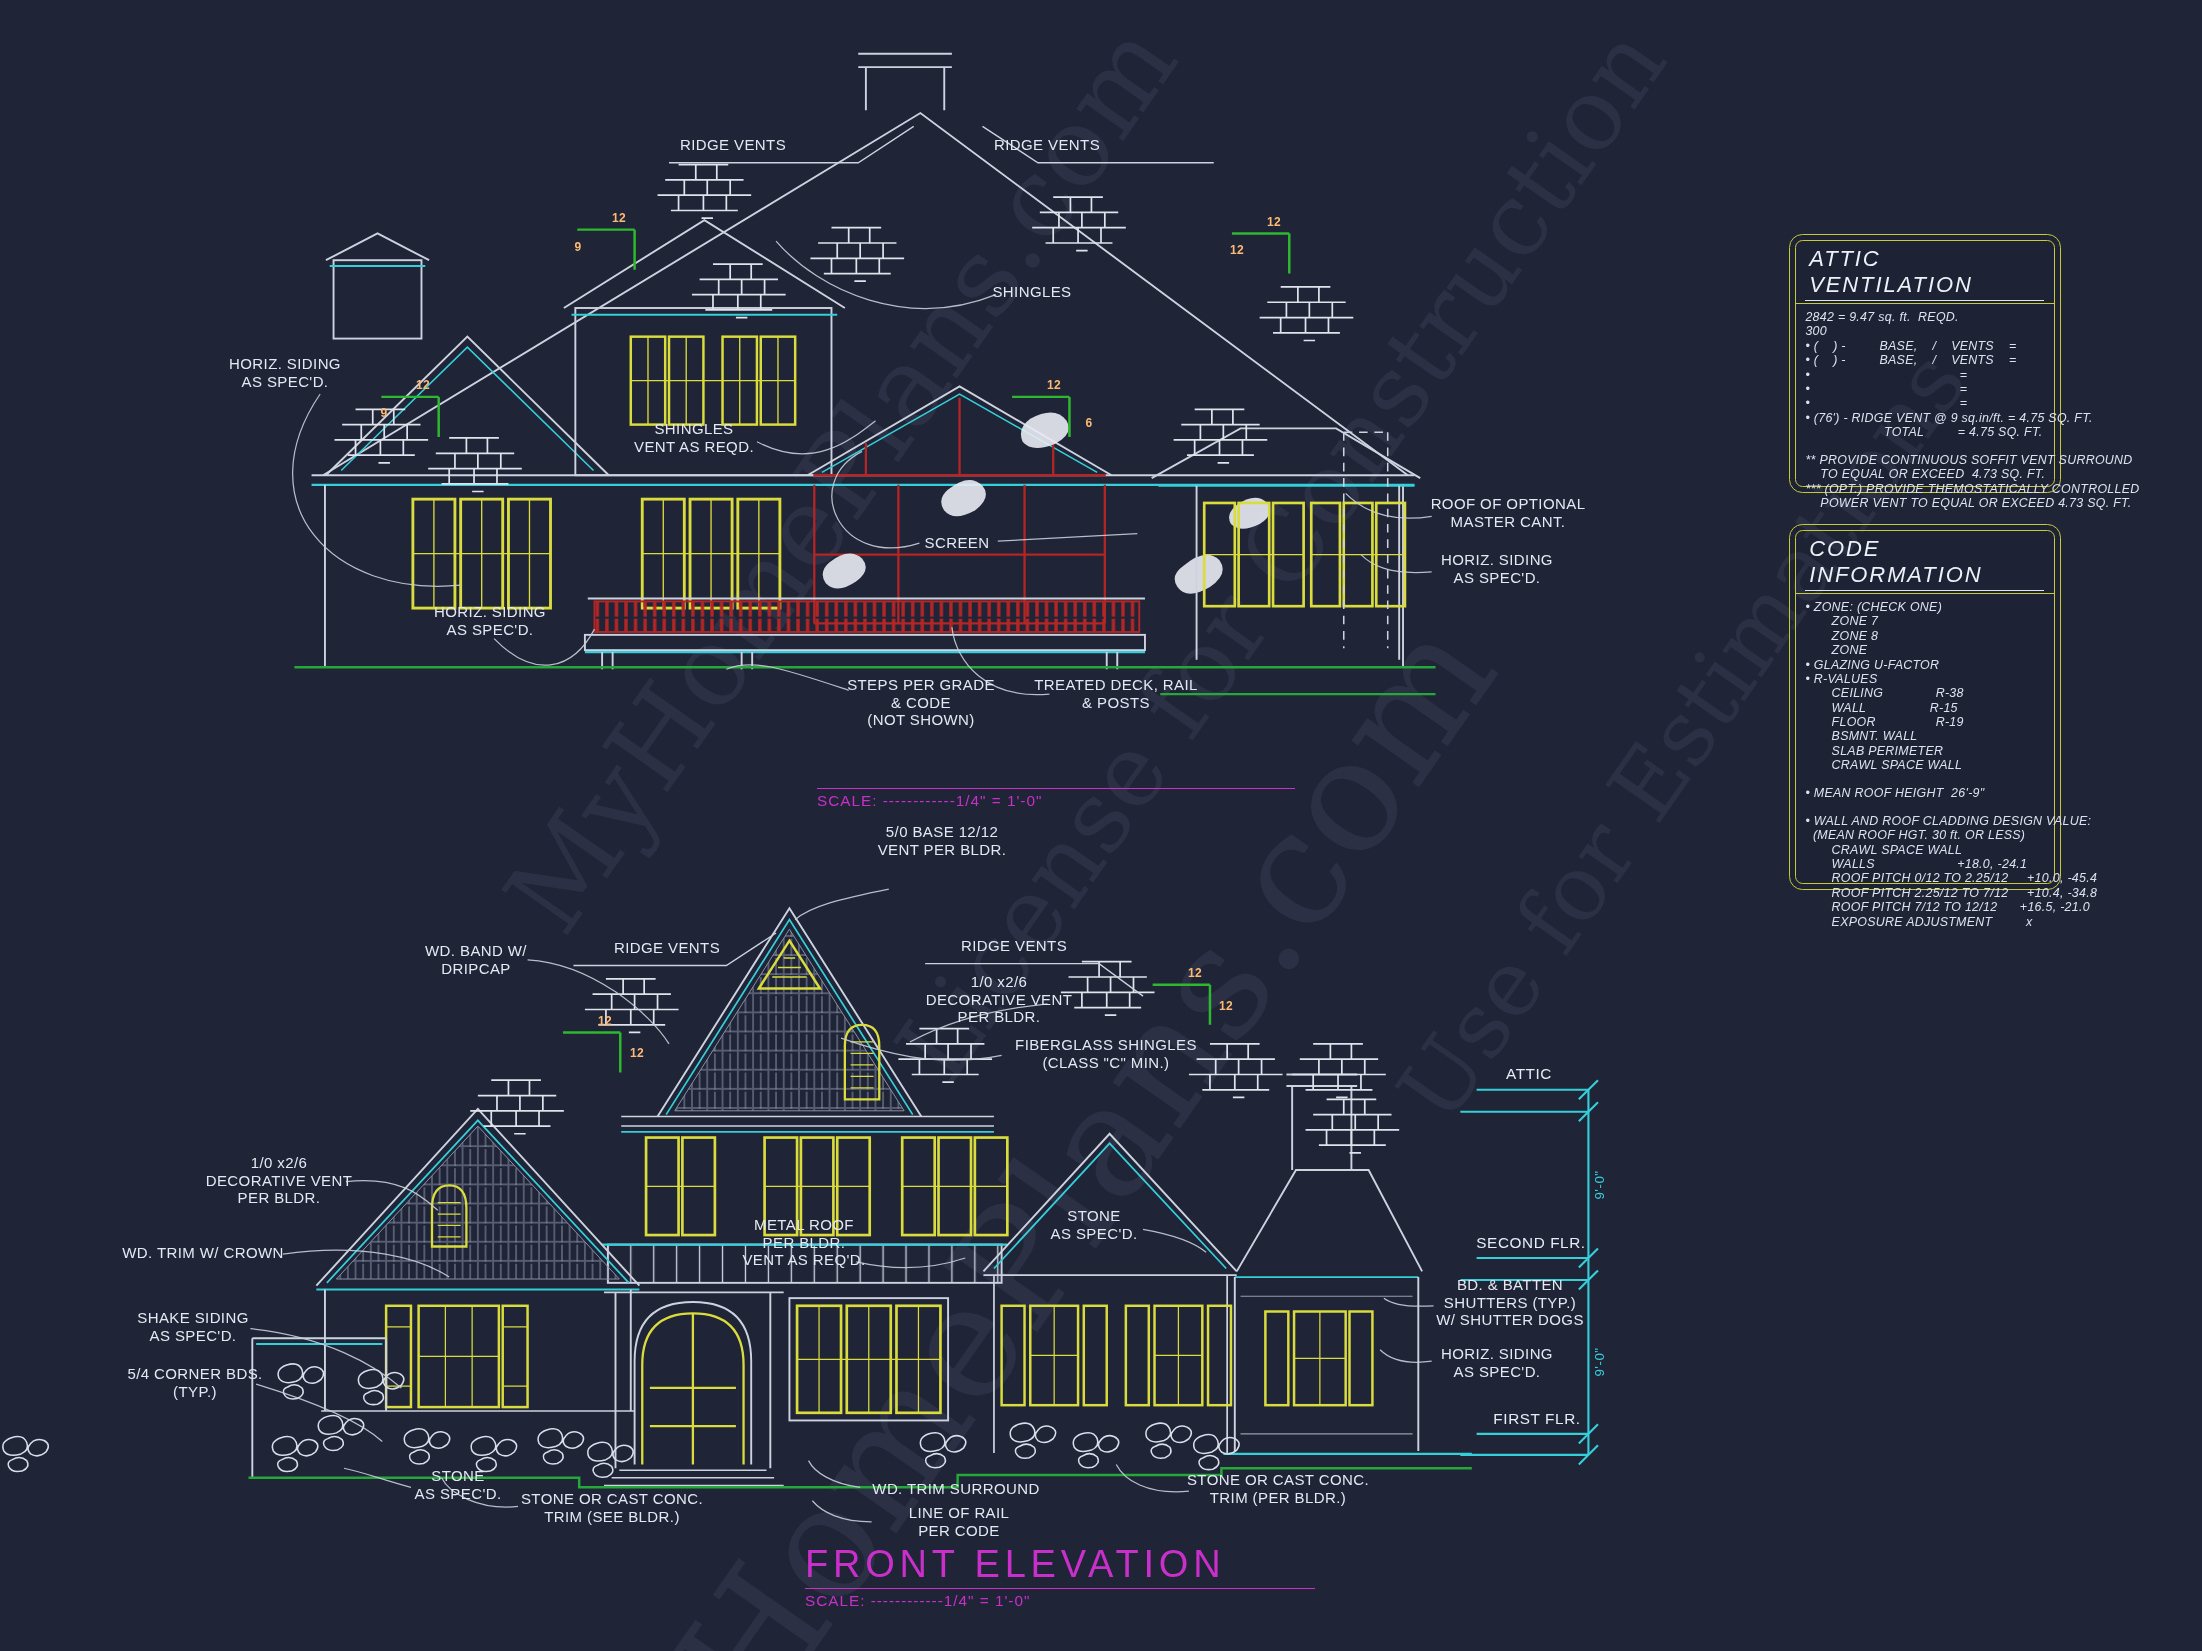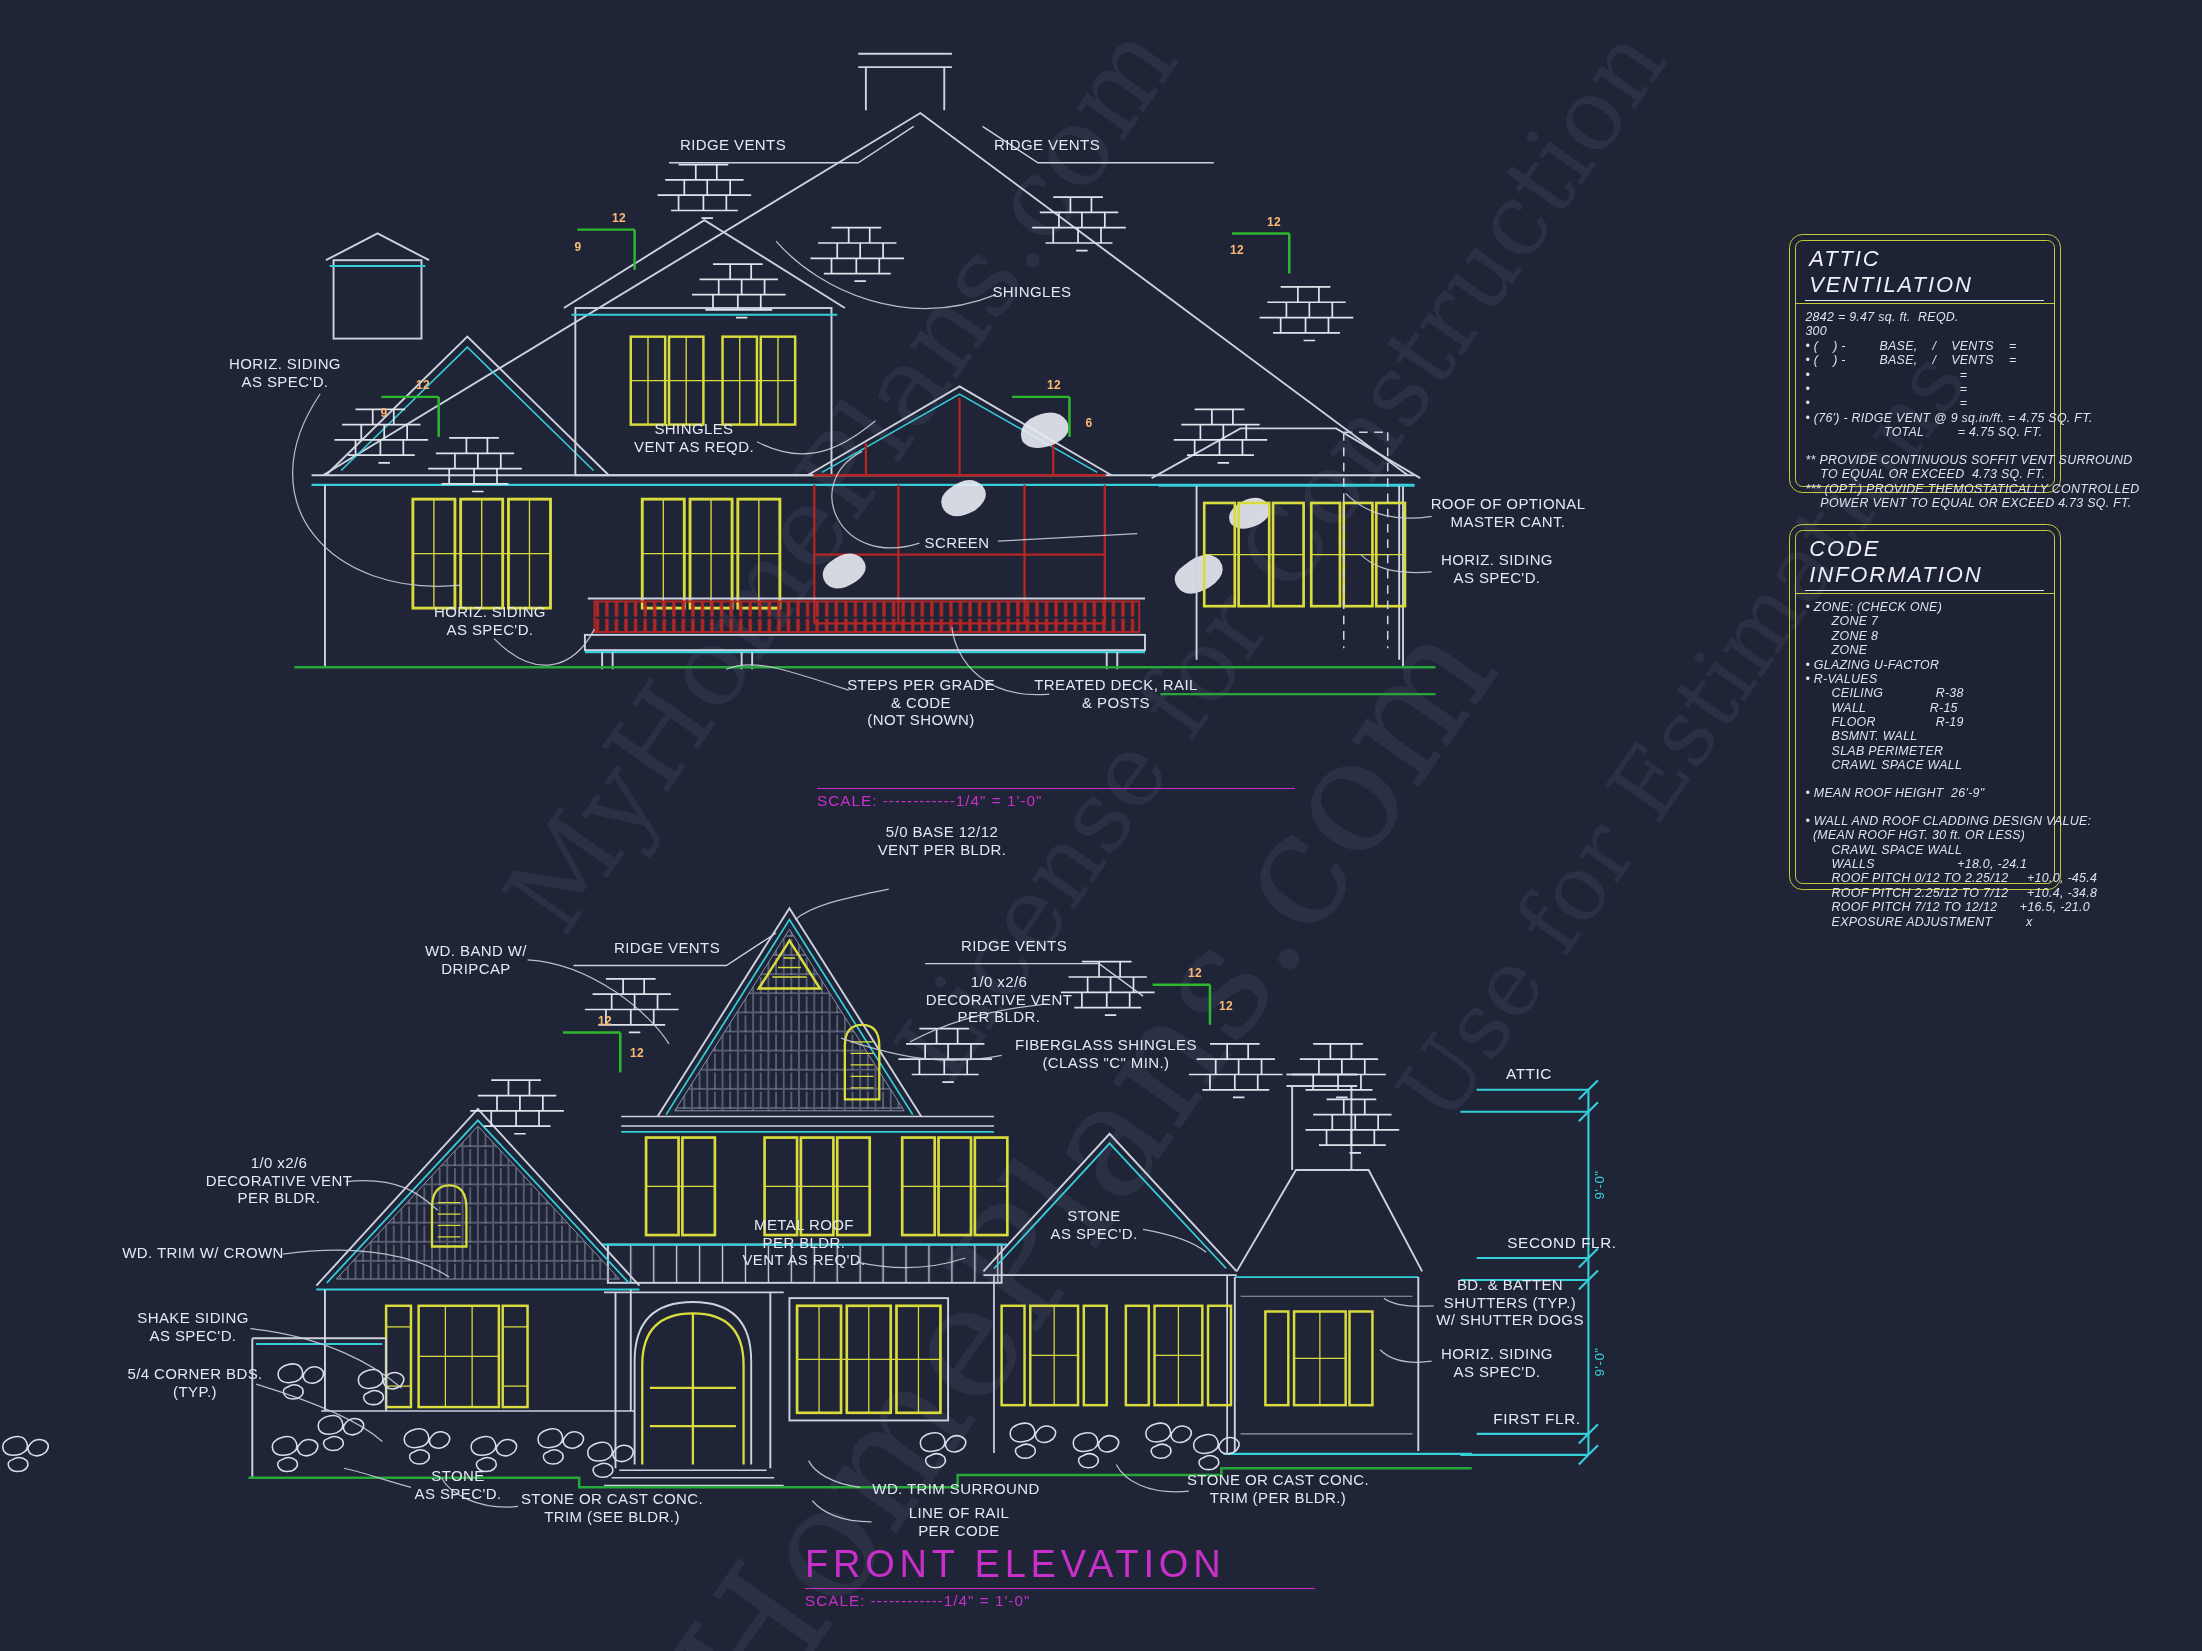--- a/index.html
+++ b/index.html
@@ -401,21 +401,21 @@
 TRIM (PER BLDR.)</div>
     </div>
   <div class="labels pitch">
       <div class="pl" style="left: 1195px; top: 973px; transform: translate(-50%, -50%);">12</div>
       <div class="pl" style="left: 1226px; top: 1006px; transform: translate(-50%, -50%);">12</div>
       <div class="pl" style="left: 605px; top: 1021px; transform: translate(-50%, -50%);">12</div>
       <div class="pl" style="left: 637px; top: 1053px; transform: translate(-50%, -50%);">12</div>
     </div>
   <div class="labels levels">
       <div class="lv" style="left: 1529px; top: 1074px; transform: translate(-50%, -50%);">ATTIC</div>
-      <div class="lv" style="left: 1531px; top: 1243px; transform: translate(-50%, -50%); margin-left: 31px;">SECOND FLR.</div>
+      <div class="lv" style="left: 1531px; top: 1243px; transform: translate(-50%, -50%);">SECOND FLR.</div>
       <div class="lv" style="left: 1537px; top: 1419px; transform: translate(-50%, -50%);">FIRST FLR.</div>
     </div>
   <div class="labels dims">
       <div class="dm" style="left: 1600px; top: 1185px; transform: translate(-50%, -50%) rotate(-90deg);">9'-0"</div>
       <div class="dm" style="left: 1600px; top: 1362px; transform: translate(-50%, -50%) rotate(-90deg);">9'-0"</div>
     </div>
 
   <div class="etitle" style="left:817px;top:786px;width:478px;">
     <div class="rule"></div>
     <div class="s">SCALE: ------------1/4" = 1'-0"</div>

